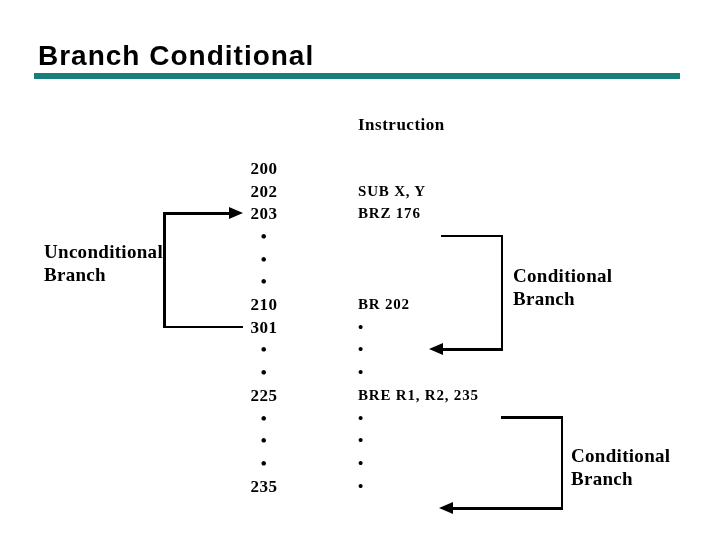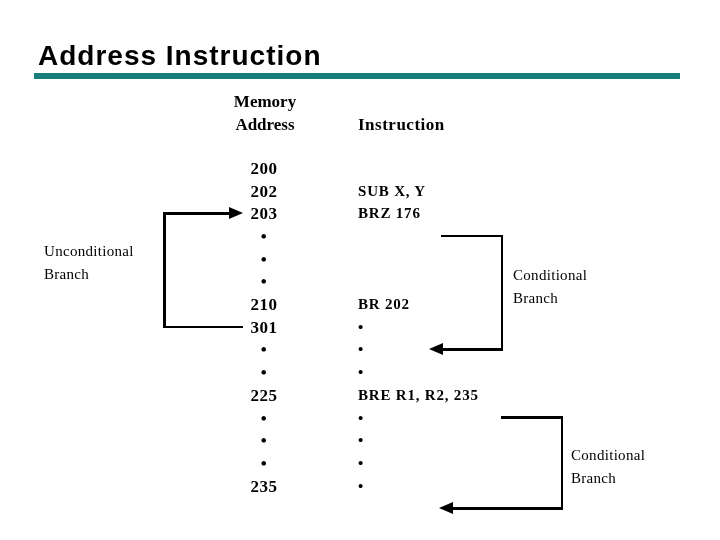--- a/index.html
+++ b/index.html
@@ -37,21 +37,21 @@
     position:absolute;left:228px;width:72px;text-align:center;
     top:50%;transform:translateY(-50%);
     font-weight:bold;font-size:17px;letter-spacing:0.5px;line-height:1;
   }
   .ins{
     position:absolute;left:358px;top:50%;transform:translateY(-50%);
     font-weight:bold;font-size:15px;letter-spacing:0.8px;line-height:1;white-space:pre;
   }
 
   
-  .label{position:absolute;font-weight:normal;font-size:15px;line-height:23px;letter-spacing:0.3px;}
+  .label{position:absolute;font-weight:bold;font-size:19px;line-height:23px;letter-spacing:0.3px;}
   .label-uncond{left:44px;top:240px;}
   .label-cond1{left:513px;top:264px;}
   .label-cond2{left:571px;top:444px;}
 
   
   .hline,.vline{position:absolute;background:#000;}
   .hline{height:2.5px;}
   .vline{width:2.5px;}
   .arr-r{
     position:absolute;width:0;height:0;
@@ -78,27 +78,23 @@
   .a3-ht{left:501px;top:416.4px;width:62px;}
   .a3-v{left:560.5px;top:416.4px;height:93.5px;}
   .a3-hb{left:452px;top:507.2px;width:111px;}
   .a3-head{left:439px;top:501.9px;}
 </style>
 </head>
 <body style="background: rgb(255, 255, 255); color: rgb(0, 0, 0);">
 
 <div class="slide">
 
-  <div class="title">Address Instruction</div>
+  <div class="title">Branch Conditional</div>
   <div class="rule" style="background: rgb(23, 126, 124);"></div>
 
-  <div class="hdr-mem">
-    <div>Memory</div>
-    <div>Address</div>
-  </div>
   <div class="hdr-ins">Instruction</div>
 
   <div class="rows">
     <div class="row">
       <div class="addr">200</div>
       <div class="ins"></div>
     </div>
 
 
     <div class="row">

